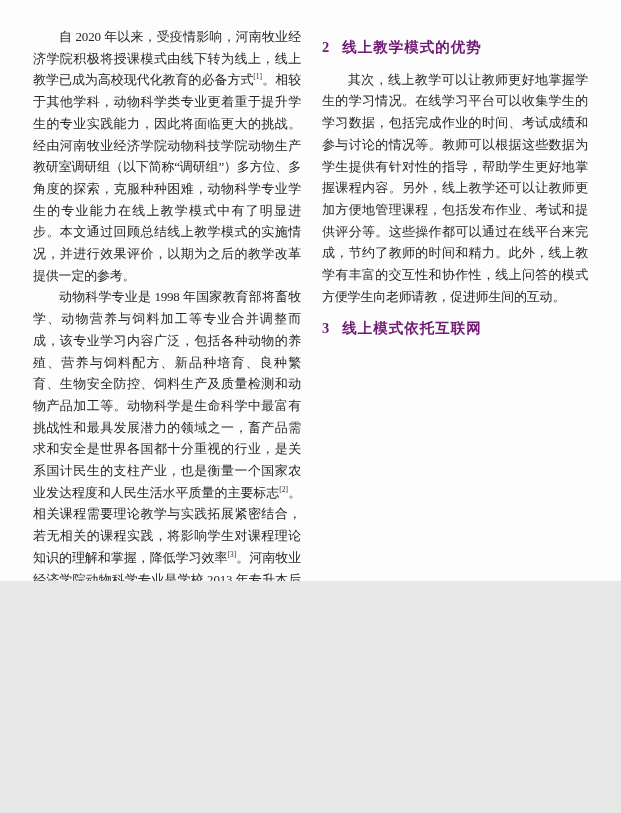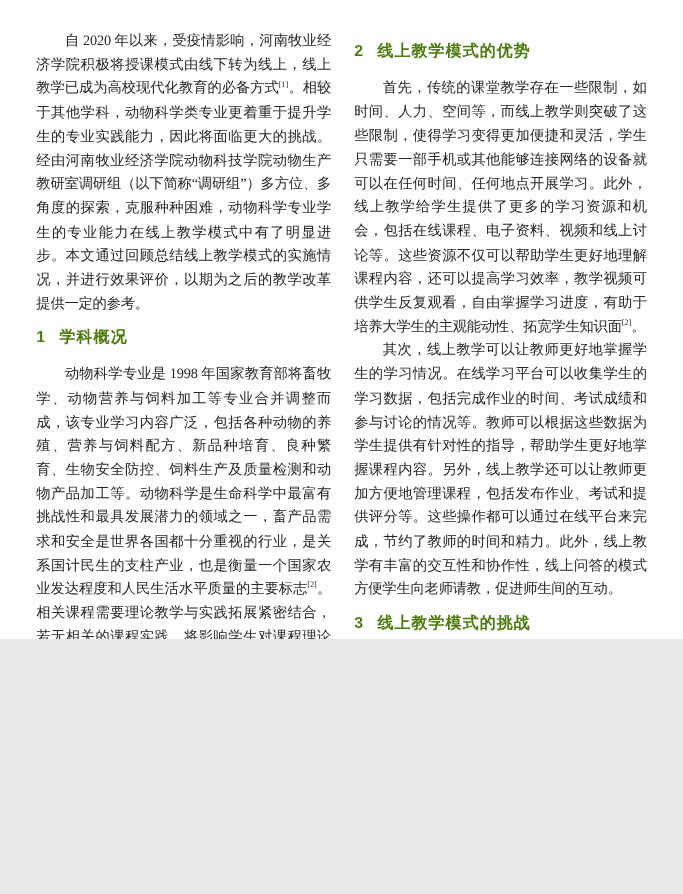--- a/index.html
+++ b/index.html
@@ -28,44 +28,42 @@
     letter-spacing: -0.2px;
   }
   #col-left  { left: 33px; }
   #col-right { left: 322px; width: 266px; }
   p.para {
     margin: 0;
     word-break: break-all;
   }
   p.para.indent { text-indent: 2em; }
   .heading {
-    font-family: Liberation Sans, sans-serif;
+    font-family: Liberation Serif, serif;
     font-weight: bold;
     font-size: 14.5px;
-    color: #4d7c0f;
+    color: #701a75;
     margin: 11px 0 10px 0;
     letter-spacing: 1px;
     text-align: left;
   }
   .heading .num { margin-right: 12px; }
   sup.cite {
     font-size: 7.5px;
     line-height: 0;
     vertical-align: super;
     letter-spacing: 0;
   }
 </style>
 </head>
 <body>
 
 <div class="page">
   <div class="col" id="col-left">
       <p class="para indent">自 2020 年以来，受疫情影响，河南牧业经济学院积极将授课模式由线下转为线上，线上教学已成为高校现代化教育的必备方式<sup class="cite">[1]</sup>。相较于其他学科，动物科学类专业更着重于提升学生的专业实践能力，因此将面临更大的挑战。经由河南牧业经济学院动物科技学院动物生产教研室调研组（以下简称“调研组”）多方位、多角度的探索，克服种种困难，动物科学专业学生的专业能力在线上教学模式中有了明显进步。本文通过回顾总结线上教学模式的实施情况，并进行效果评价，以期为之后的教学改革提供一定的参考。</p>
-      <div class="heading"><span class="num">1</span><span>学科概况</span></div>
       <p class="para indent">动物科学专业是 1998 年国家教育部将畜牧学、动物营养与饲料加工等专业合并调整而成，该专业学习内容广泛，包括各种动物的养殖、营养与饲料配方、新品种培育、良种繁育、生物安全防控、饲料生产及质量检测和动物产品加工等。动物科学是生命科学中最富有挑战性和最具发展潜力的领域之一，畜产品需求和安全是世界各国都十分重视的行业，是关系国计民生的支柱产业，也是衡量一个国家农业发达程度和人民生活水平质量的主要标志<sup class="cite">[2]</sup>。相关课程需要理论教学与实践拓展紧密结合，若无相关的课程实践，将影响学生对课程理论知识的理解和掌握，降低学习效率<sup class="cite">[3]</sup>。河南牧业经济学院动物科学专业是学校 2013 年专升本后设立的第一批本科专业，其基础为 1957 年建校设立的畜牧专业。2020 年被确定为河南省一流本科专业，2021 年入选国家级一流本科专业建设点。学校以现代畜牧业人才需求为导向，践行“11334”人才培养模式（1 个企业冠名 1 个班级，3 年校企互动，每年召开 3 次合作企业专题人才供需见面会，实现校企学科共建、科研共进、师资共享、人才共育的 4 个共赢），打造专兼结合专家型师资队伍，优化人才</p>
     </div>
   <div class="col" id="col-right">
       <div class="heading"><span class="num">2</span><span>线上教学模式的优势</span></div>
-      <p class="para indent">首先，传统的课堂教学存在一些限制，如时间、人力、空间等，而线上教学则突破了这些限制，使得学习变得更加便捷和灵活，学生只需要一部手机或其他能够连接网络的设备就可以在任何时间、任何地点开展学习。此外，线上教学给学生提供了更多的学习资源和机会，包括在线课程、电子资料、视频和线上讨论等。这些资源不仅可以帮助学生更好地理解课程内容，还可以提高学习效率，教学视频可供学生反复观看，自由掌握学习进度，有助于培养大学生的主观能动性、拓宽学生知识面<sup class="cite">[2]</sup>。</p>
       <p class="para indent">其次，线上教学可以让教师更好地掌握学生的学习情况。在线学习平台可以收集学生的学习数据，包括完成作业的时间、考试成绩和参与讨论的情况等。教师可以根据这些数据为学生提供有针对性的指导，帮助学生更好地掌握课程内容。另外，线上教学还可以让教师更加方便地管理课程，包括发布作业、考试和提供评分等。这些操作都可以通过在线平台来完成，节约了教师的时间和精力。此外，线上教学有丰富的交互性和协作性，线上问答的模式方便学生向老师请教，促进师生间的互动。</p>
-      <div class="heading"><span class="num">3</span><span>线上教学模式的挑战</span></div>
+      <div class="heading"><span class="num">3</span><span>线上模式依托互联网</span></div>
     </div>
 </div>
 
 </body></html>

